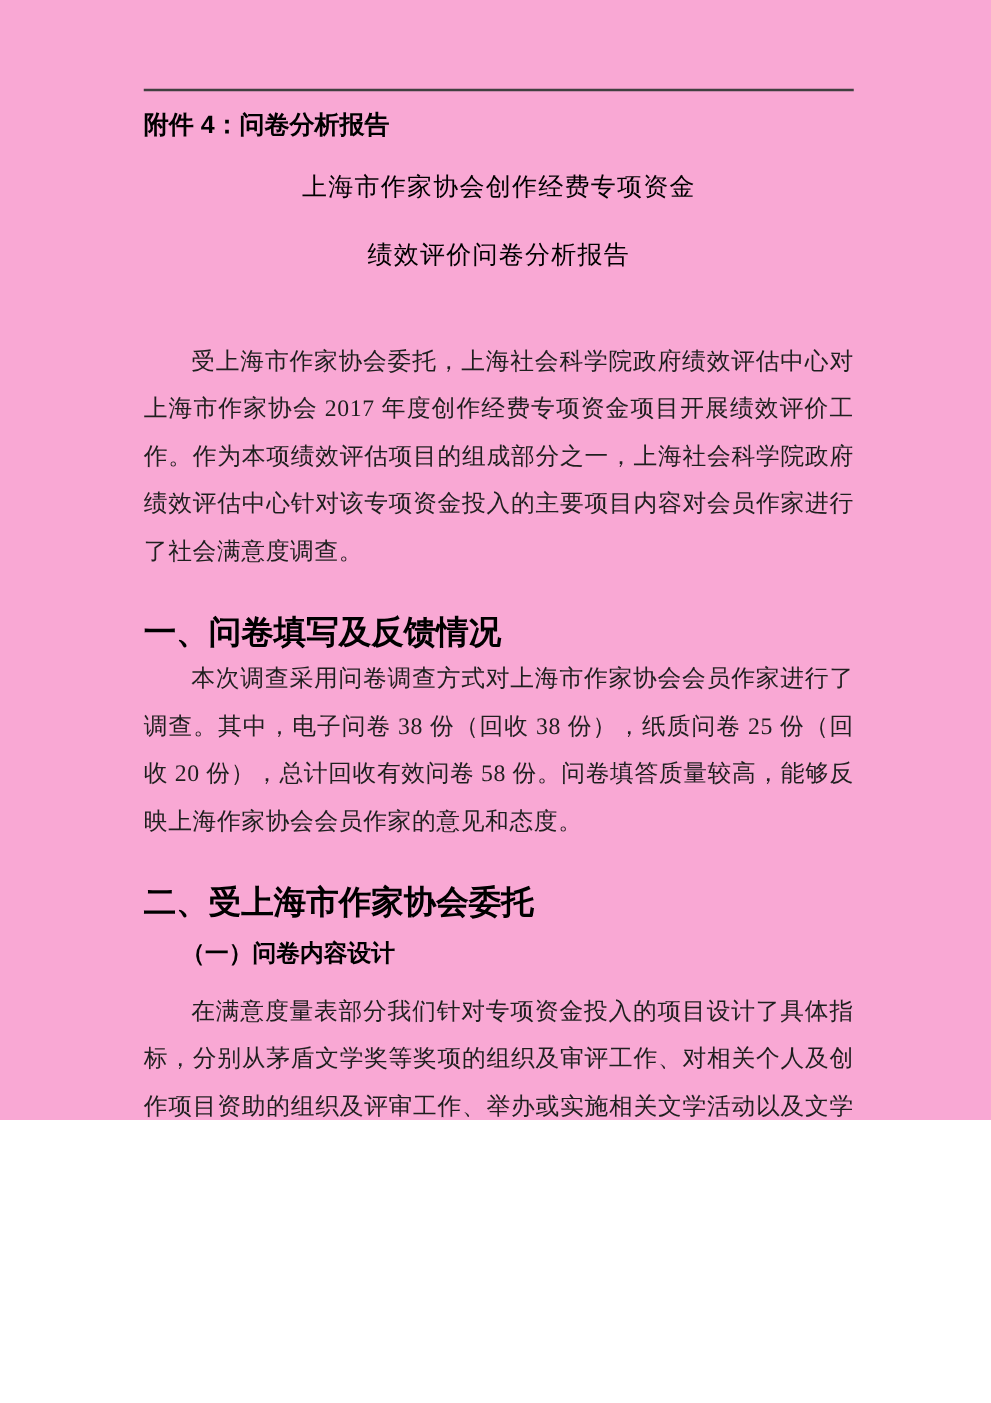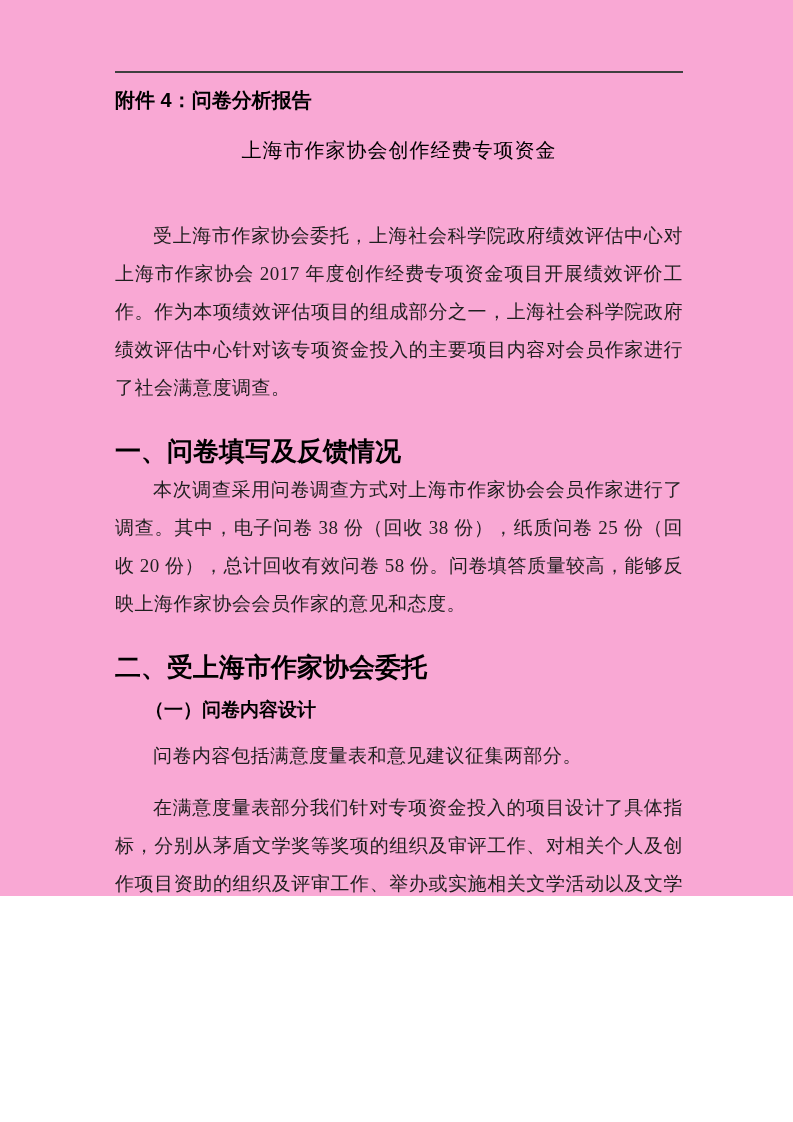--- a/index.html
+++ b/index.html
@@ -96,31 +96,31 @@
 
 <div class="page">
   <div class="content">
 
     <hr class="header-rule">
 
     <div class="attachment-heading">附件 4：问卷分析报告</div>
 
     <div class="doc-title line1">上海市作家协会创作经费专项资金</div>
 
+    <div class="doc-title line2">绩效评价问卷分析报告</div>
 
     <p class="body-paragraph intro-paragraph">受上海市作家协会委托，上海社会科学院政府绩效评估中心对上海市作家协会 2017 年度创作经费专项资金项目开展绩效评价工作。作为本项绩效评估项目的组成部分之一，上海社会科学院政府绩效评估中心针对该专项资金投入的主要项目内容对会员作家进行了社会满意度调查。</p>
 
     <div class="section-heading">一、问卷填写及反馈情况</div>
 
     <p class="body-paragraph section-paragraph">本次调查采用问卷调查方式对上海市作家协会会员作家进行了调查。其中，电子问卷 38 份（回收 38 份），纸质问卷 25 份（回收 20 份），总计回收有效问卷 58 份。问卷填答质量较高，能够反映上海作家协会会员作家的意见和态度。</p>
 
     <div class="section-heading">二、受上海市作家协会委托</div>
 
     <div class="subsection-heading">（一）问卷内容设计</div>
 
-    <p class="body-paragraph subsection-paragraph-1">问卷内容包括满意度量表和意见建议征集两部分。</p>
 
     <p class="body-paragraph subsection-paragraph-2">在满意度量表部分我们针对专项资金投入的项目设计了具体指标，分别从茅盾文学奖等奖项的组织及审评工作、对相关个人及创作项目资助的组织及评审工作、举办或实施相关文学活动以及文学公益项目等 7 个方面进行满意度测评，以客观、精确地进行评价，反映上海市作家协会 2017 年度创作经费专项资金使用的绩效和影响。</p>
 
   </div>
 
   <div class="page-number">55</div>
 </div>
 
 </body></html>

